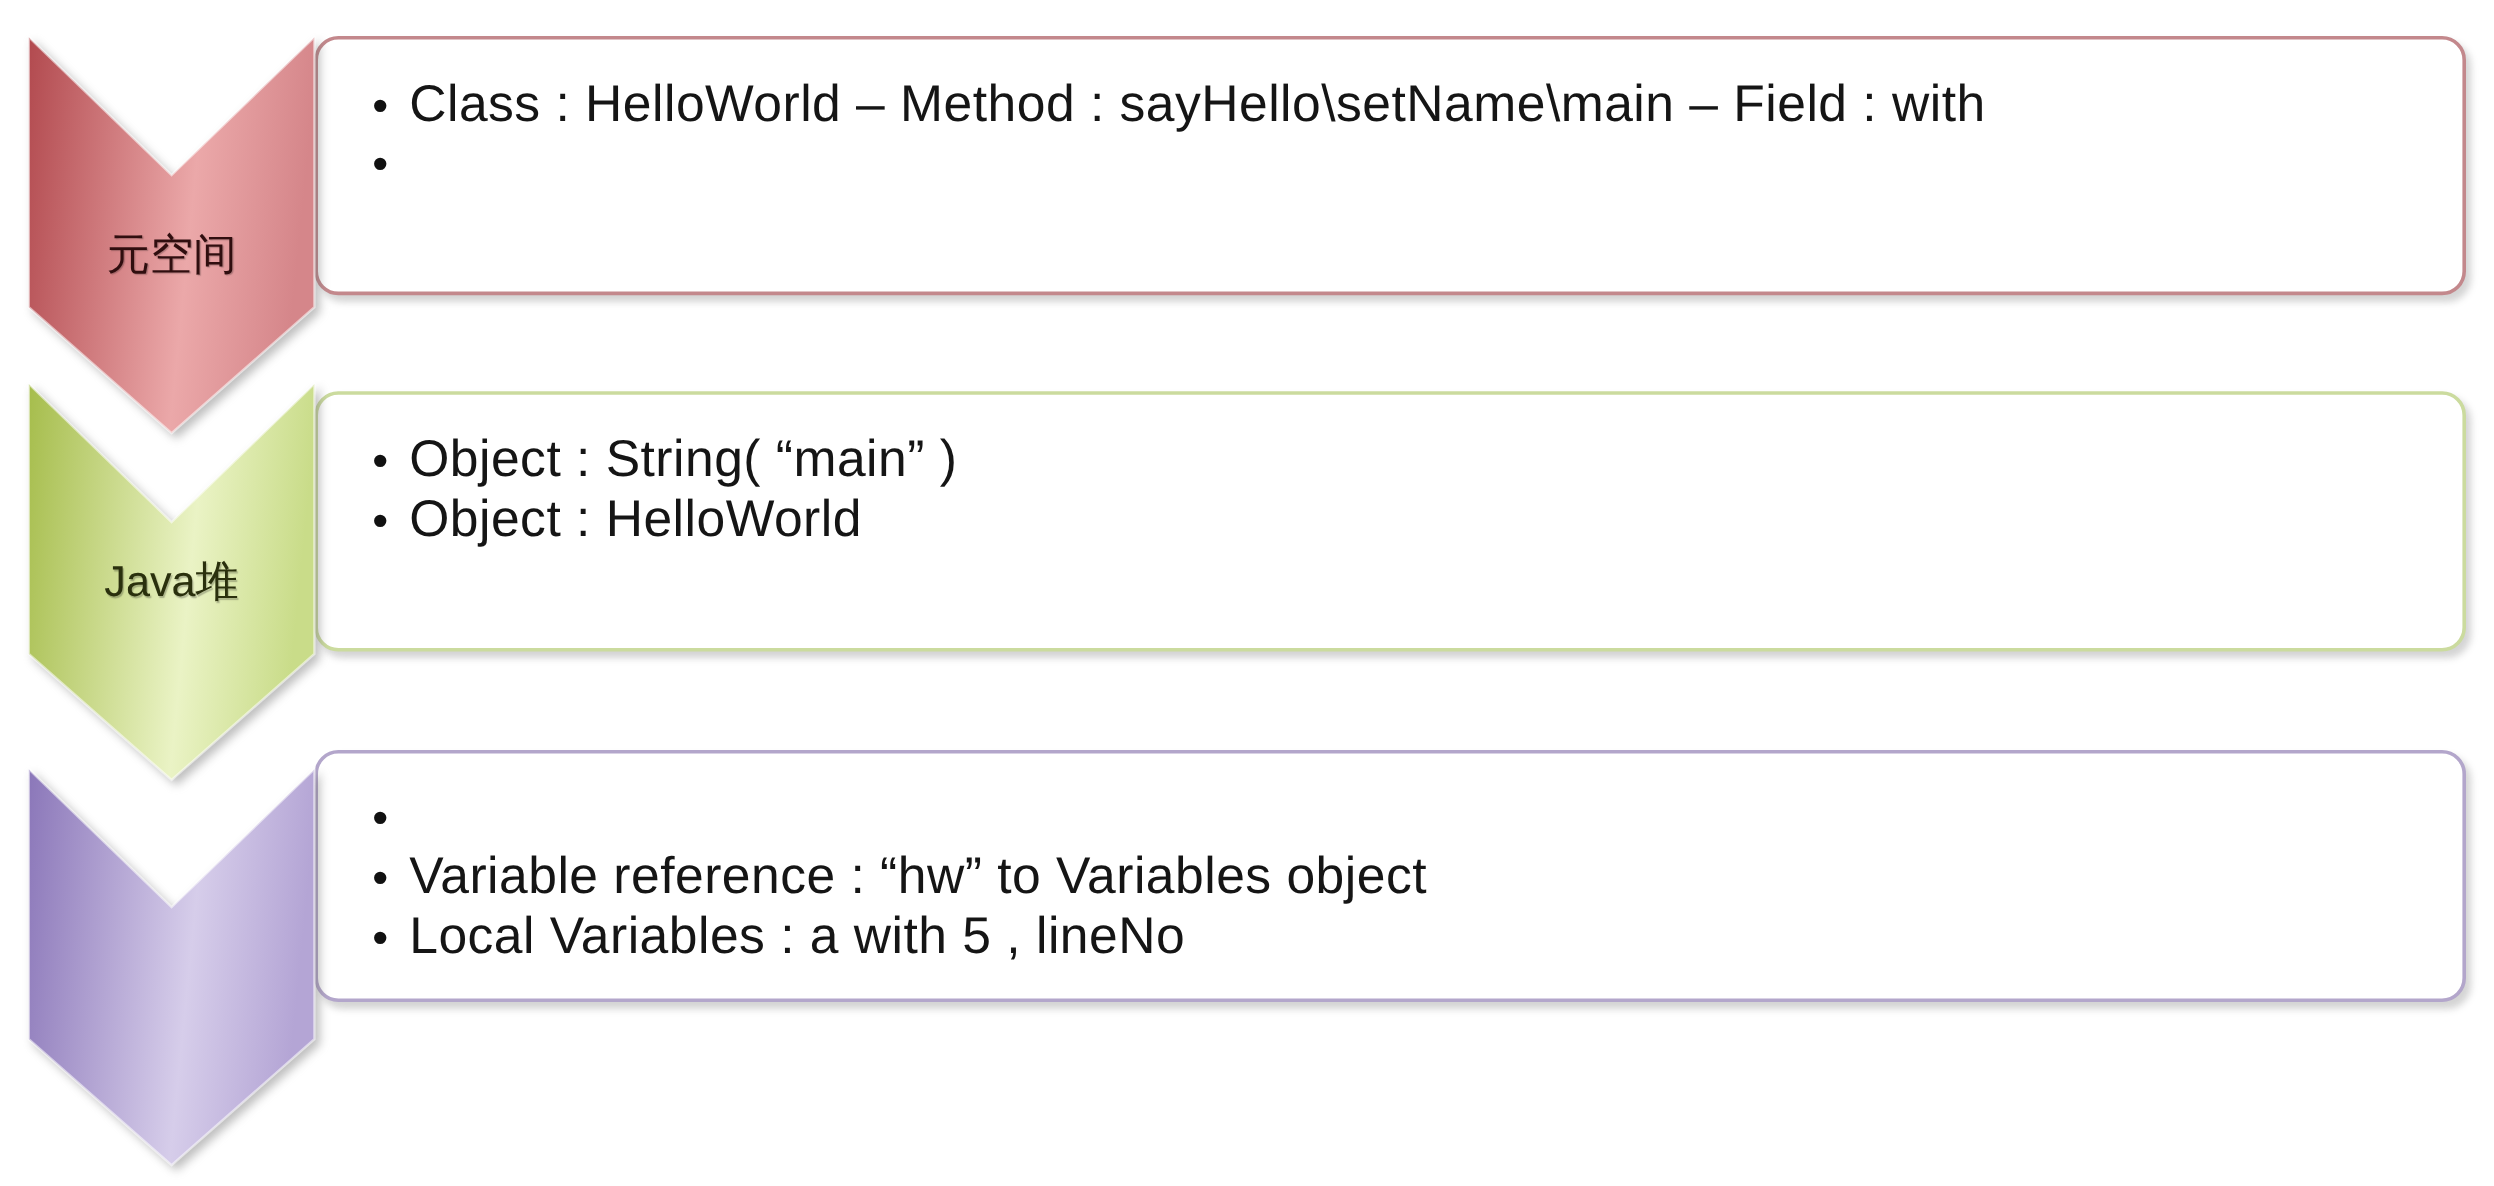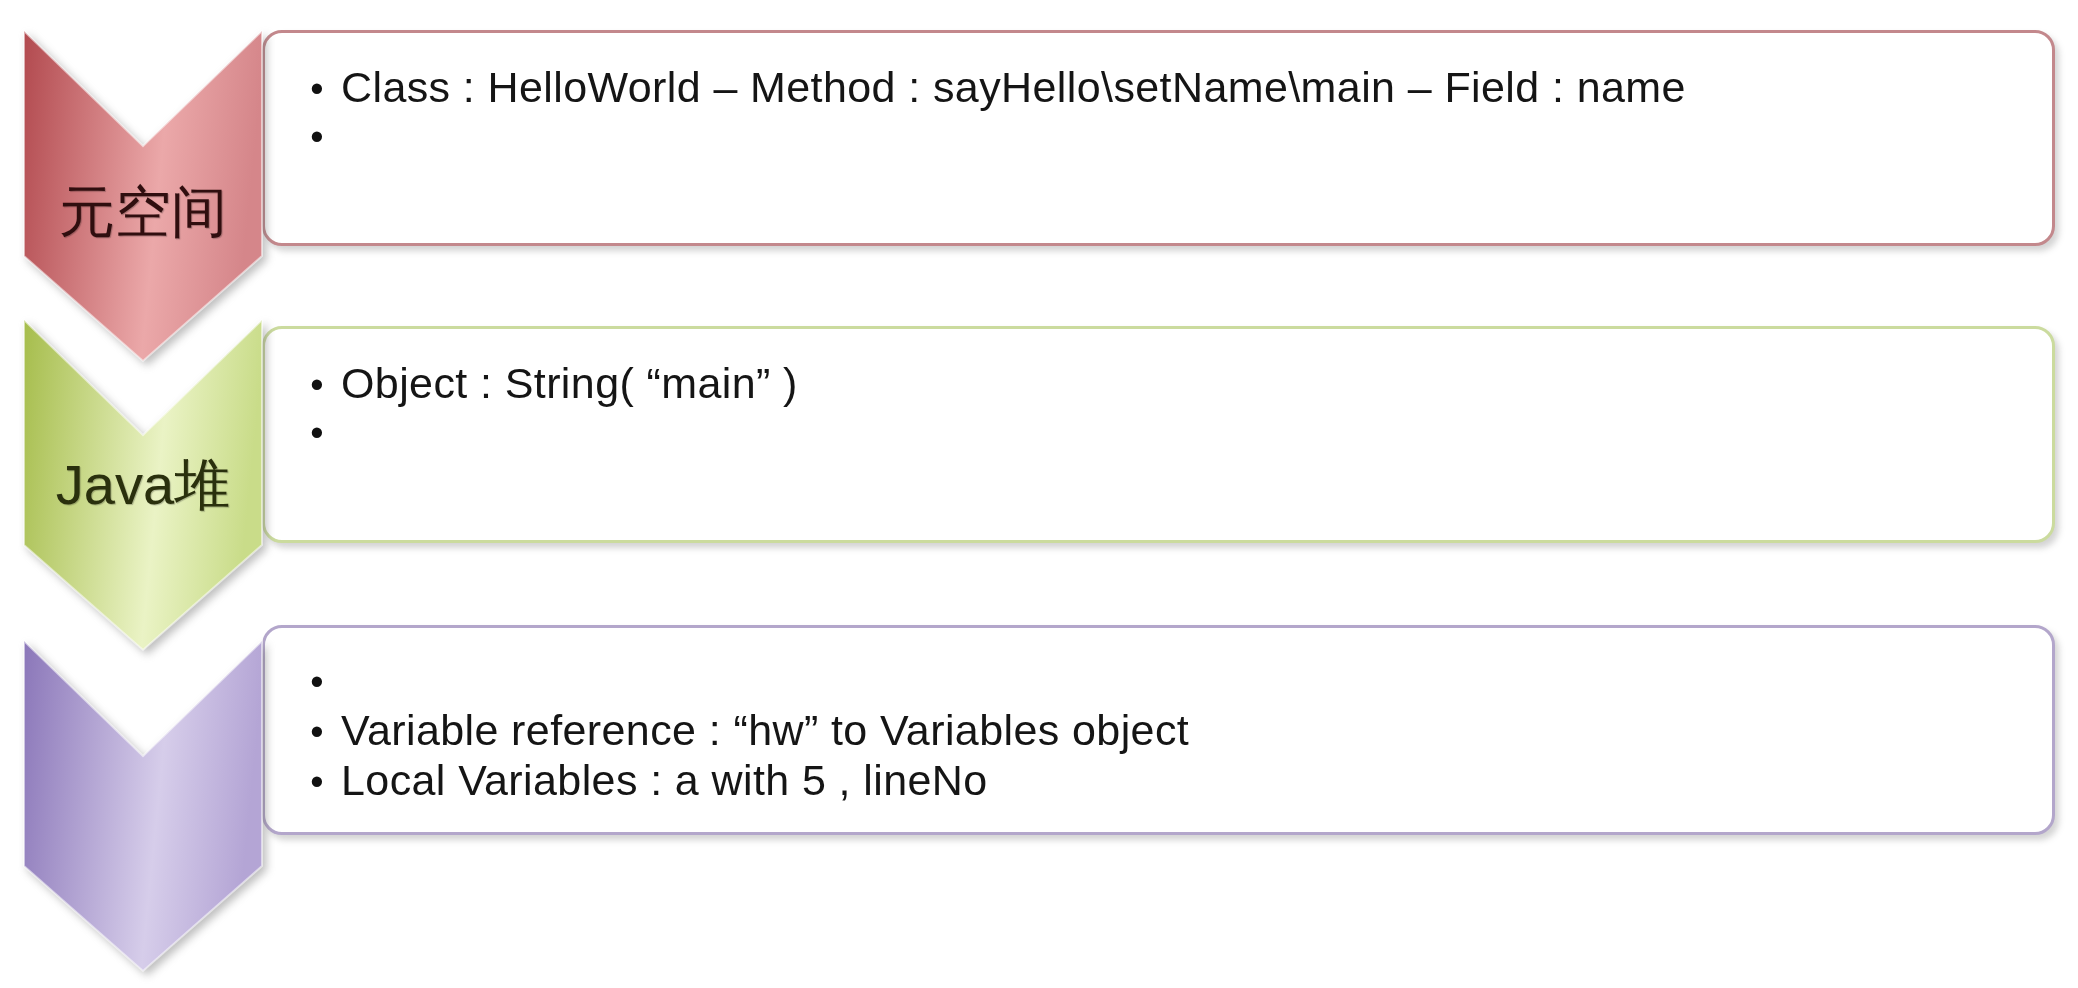--- a/index.html
+++ b/index.html
@@ -40,38 +40,38 @@
   .row1 .chev{top:319px;}
   .row2 .chev{top:640px;}
   .chev svg{position:absolute;left:0;top:0;width:240px;height:332px;overflow:visible;}
   .chev polygon{stroke:rgba(255,255,255,.55);stroke-width:2;}
   .stop-a{stop-color:var(--chevron-dark,#888);}
   .stop-b{stop-color:var(--chevron-light,#ddd);}
   .stop-c{stop-color:var(--chevron-end,#aaa);}
 
   .chev-label{
     position:absolute;left:0;width:240px;text-align:center;
-    font-size:56px;line-height:56px;font-weight:400;
+    font-size:36px;line-height:56px;font-weight:400;
     color:var(--label,#222);
     text-shadow:1px 1px 1px rgba(0,0,0,.25);
     white-space:nowrap;
   }
   .row0 .chev-label{top:154px;}
   .row1 .chev-label{top:138px;}
   .row2 .chev-label{top:120px;}
 </style>
 </head>
 <body>
 
 <div class="row row0" style="--chevron-dark: #b24a4f; --chevron-light: #eba8a9; --chevron-end: #d5868a; --box-border: #c3888c; --label: #300e0f;">
   <div class="box">
     <div class="bullets">
       <div class="line">
         <span class="dot">•</span>
-        <span>Class : HelloWorld – Method : sayHello\setName\main – Field : name</span>
+        <span>Class : HelloWorld – Method : sayHello\setName\main – Field : with</span>
       </div>
       <div class="line">
         <span class="dot">•</span>
       </div>
     </div>
   </div>
   <div class="chev">
     <svg viewBox="0 0 240 332">
       <defs>
         <linearGradient id="grad-0" x1="0%" y1="0%" x2="100%" y2="14%">
@@ -88,20 +88,21 @@
 
 <div class="row row1" style="--chevron-dark: #a6bd4c; --chevron-light: #eaf3c5; --chevron-end: #c9dc89; --box-border: #cbdb9e; --label: #2a300d;">
   <div class="box">
     <div class="bullets">
       <div class="line">
         <span class="dot">•</span>
         <span>Object : String( “main” )</span>
       </div>
       <div class="line">
         <span class="dot">•</span>
+        <span>Object : HelloWorld</span>
       </div>
     </div>
   </div>
   <div class="chev">
     <svg viewBox="0 0 240 332">
       <defs>
         <linearGradient id="grad-1" x1="0%" y1="0%" x2="100%" y2="14%">
           <stop class="stop-a" offset="0"></stop>
             <stop class="stop-b" offset="0.62"></stop>
             <stop class="stop-c" offset="1"></stop>

